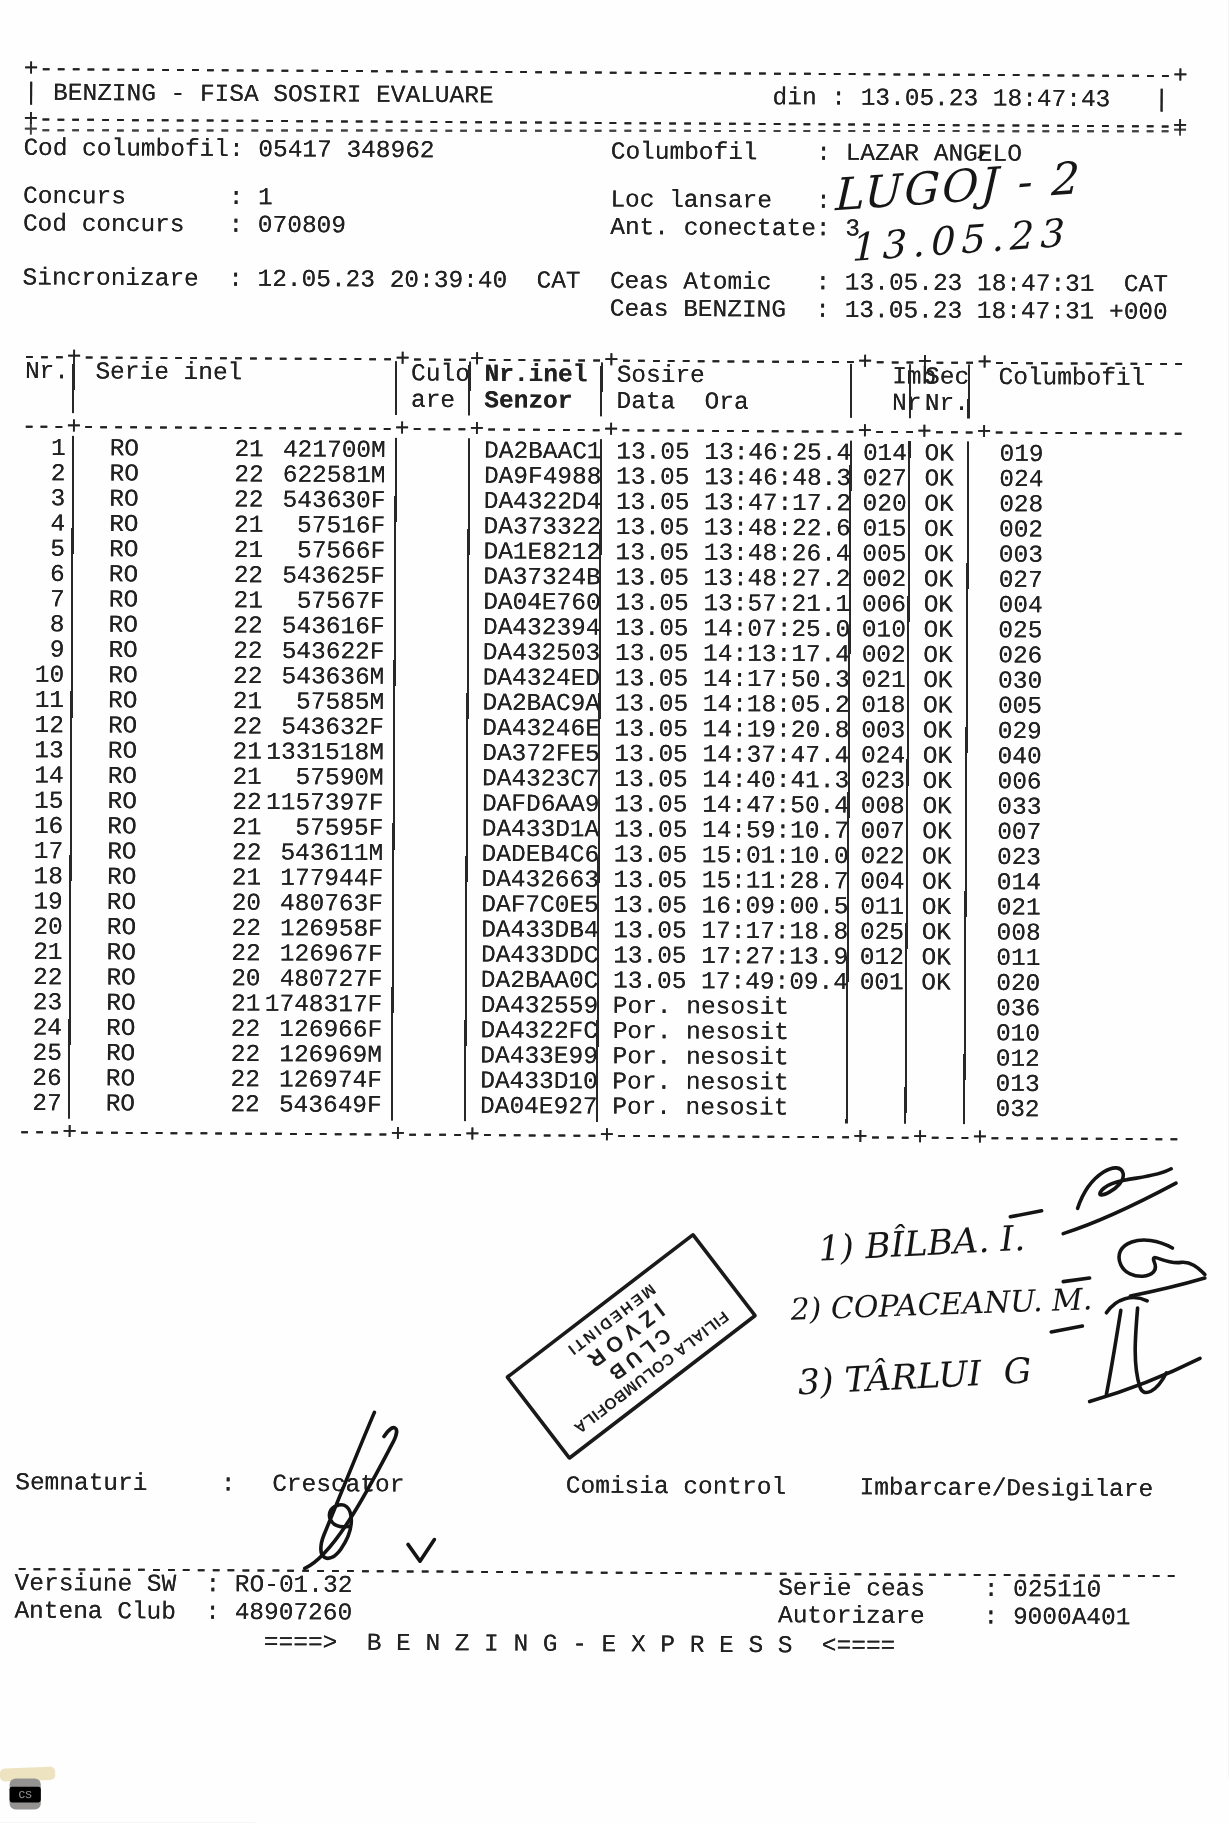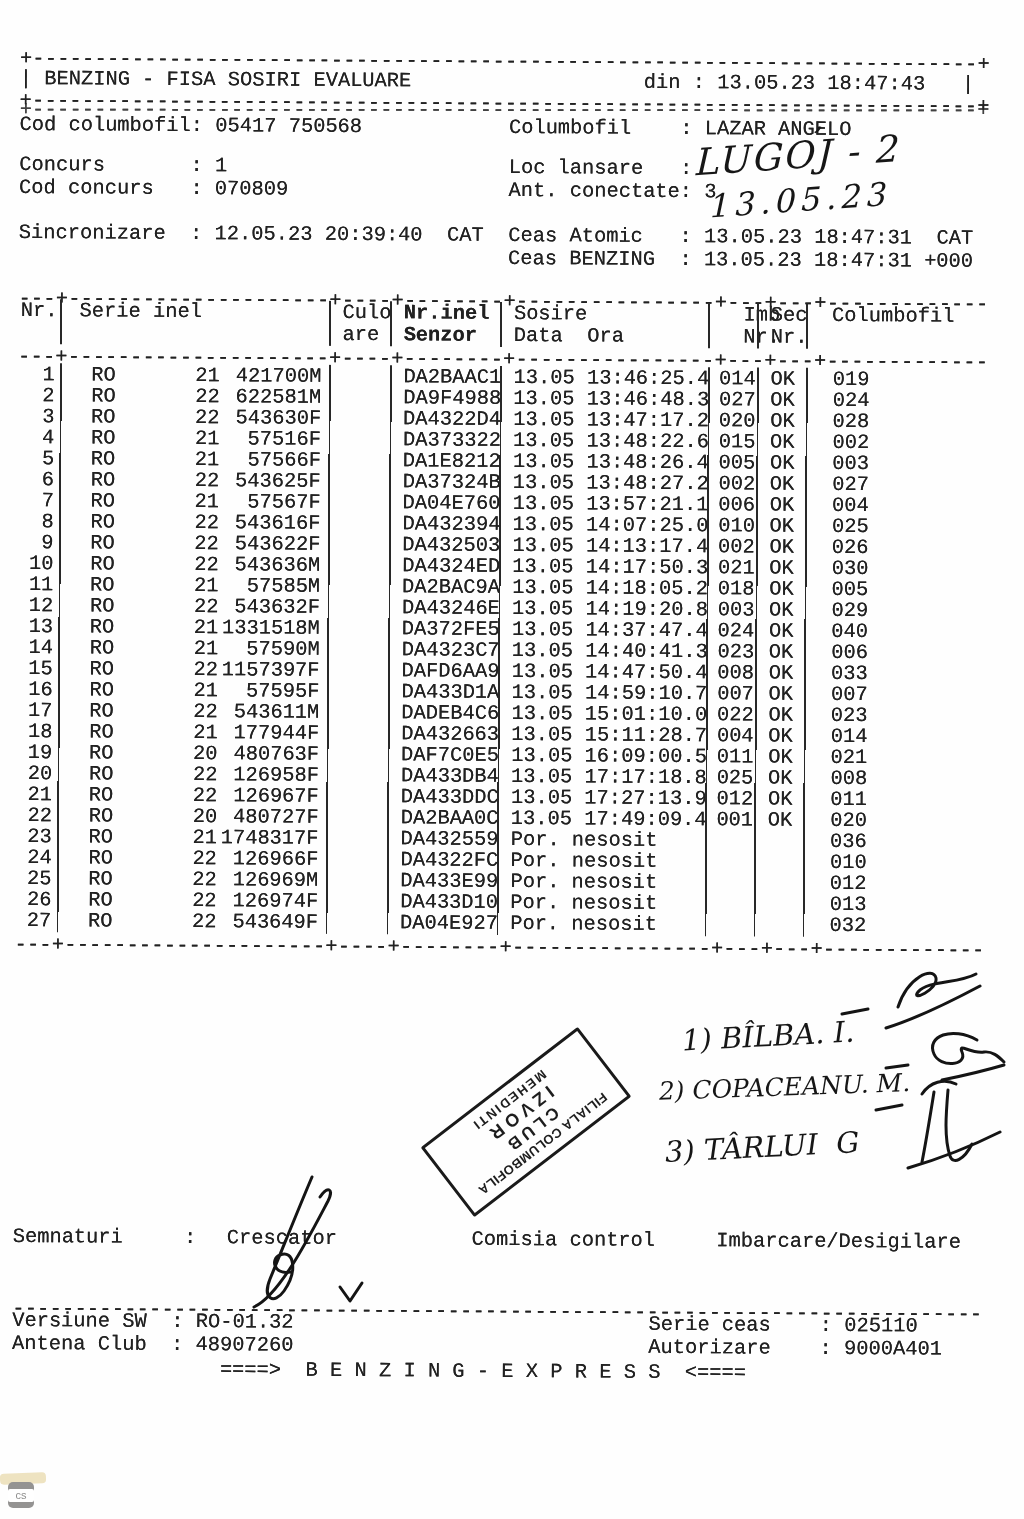--- a/index.html
+++ b/index.html
@@ -50,21 +50,21 @@
          font-family:"Liberation Sans",sans-serif;font-weight:bold;color:#1d1d1d;text-align:center;}
   .stamp .s1{font-size:13px;letter-spacing:.5px;line-height:17px;}
   .stamp .s2{font-size:17px;letter-spacing:4px;line-height:19px;}
   .stamp .s3{font-size:18px;letter-spacing:5px;line-height:20px;}
   .stamp .s4{font-size:13px;letter-spacing:2px;line-height:16px;}
   
   .cam{position:absolute;left:8px;top:1482px;display:flex;align-items:center;
        font-family:"Liberation Sans",sans-serif;}
   .cs-badge{width:26px;height:26px;background:#949392;border-radius:5px;
             display:flex;align-items:center;justify-content:center;}
-  .cs-inner{width:32px;height:13px;background:#ffffff;border-radius:2px;
+  .cs-inner{width:32px;height:13px;background:#000000;border-radius:2px;
             display:flex;align-items:center;justify-content:center;
             font-size:11px;font-weight:normal;color:#8f8f8e;line-height:1;}
   .cam-text{margin-left:10px;font-size:22px;color:#aaa9a7;letter-spacing:.3px;}
   .smudge{position:absolute;left:0;top:1473px;width:46px;height:11px;background:#dcc377;
           opacity:.45;transform:rotate(-2deg);border-radius:4px;}
 </style>
 </head>
 <body>
 
 <div class="screen">
@@ -77,21 +77,21 @@
       <span style="left:2ch">BENZING - FISA SOSIRI EVALUARE</span>
       <span style="left:51ch">din :</span>
       <span style="left:57ch">13.05.23 18:47:43</span>
       <span style="left:77ch">|</span>
     </div>
     <div class="pline sep" style="top:46px">+----------------------------------------------------------------------------+</div>
     <div class="pline sep" style="top:55px;transform:rotate(-.3deg);transform-origin:0 0;opacity:.85">+----------------------------------------------------------------------------+</div>
 
     <div class="pline" style="top:70px">
       <span style="left:0">Cod columbofil:</span>
-      <span style="left:16ch">05417 750568</span>
+      <span style="left:16ch">05417 348962</span>
       <span style="left:40ch">Columbofil</span>
       <span style="left:54ch">: LAZAR ANGELO</span>
     </div>
     <div class="pline" style="top:110px">
       <span style="left:0">Concurs</span>
       <span style="left:14ch">: 1</span>
       <span style="left:40ch">Loc lansare</span>
       <span style="left:54ch">:</span>
     </div>
     <div class="pline" style="top:133px">

